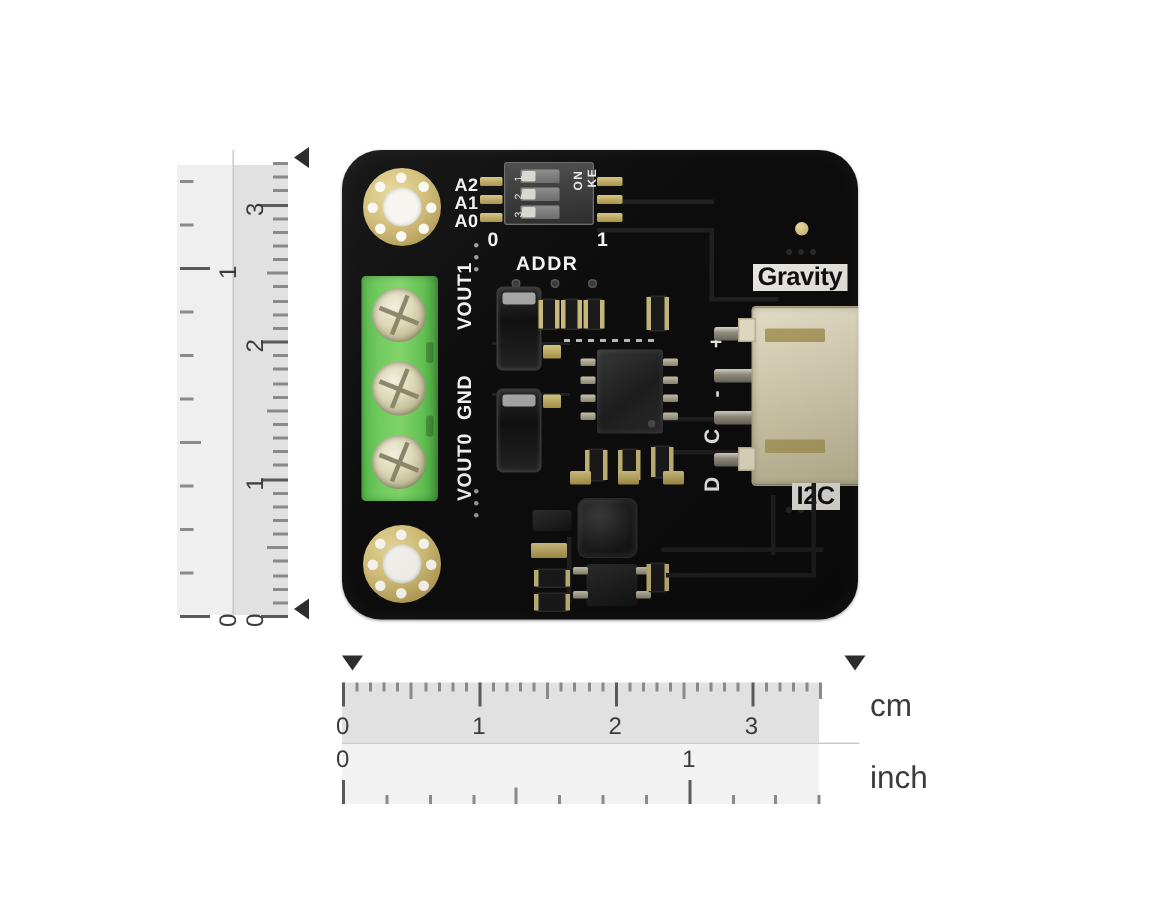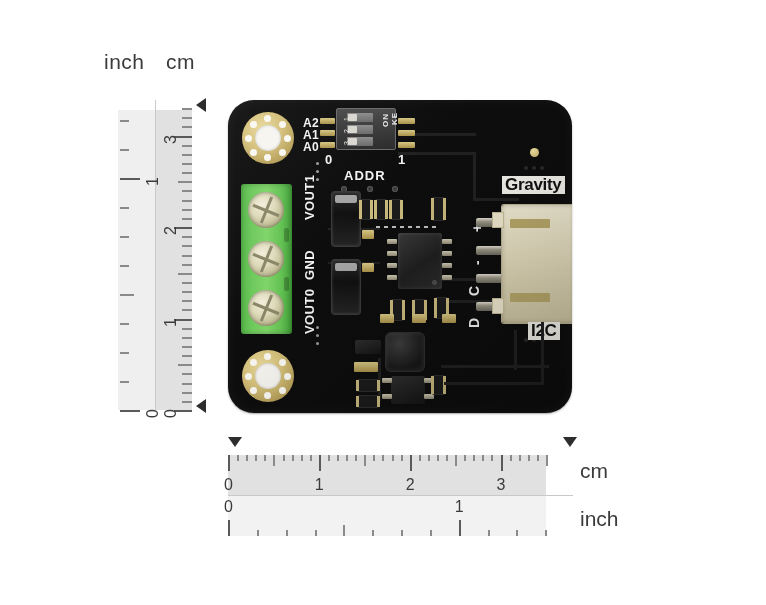--- a/index.html
+++ b/index.html
@@ -128,23 +128,20 @@
   
   .trace { position:absolute; background:#212121; }
   .via { position:absolute; width:6px; height:6px; border-radius:50%; background:#3a3a3a; box-shadow: inset 0 0 0 1px #555; }
   .tinyhole { position:absolute; width:4px; height:4px; border-radius:50%; background:#2a2a2a; }
 </style>
 </head>
 <body>
 
 <div id="stage">
 
-  <div id="vruler-head" class="abs">
-    <span class="vr-inch-label">inch</span><span class="vr-cm-label">cm</span>
-  </div>
 
   <div id="vruler" class="abs">
     <div class="vr-panel vr-inch"></div>
     <div class="vr-panel vr-cm"></div>
     <div class="vr-divider"></div>
     <div id="vticks">
         <div class="vtick" style="left: 56px; width: 18px; top: 310px; height: 2px; background: rgb(90, 90, 90);"></div>
         <div class="vtick" style="left: 64px; width: 10px; top: 300.854px; height: 2px; background: rgb(138, 138, 138);"></div>
         <div class="vtick" style="left: 64px; width: 10px; top: 291.707px; height: 2px; background: rgb(138, 138, 138);"></div>
         <div class="vtick" style="left: 64px; width: 10px; top: 282.561px; height: 2px; background: rgb(138, 138, 138);"></div>

